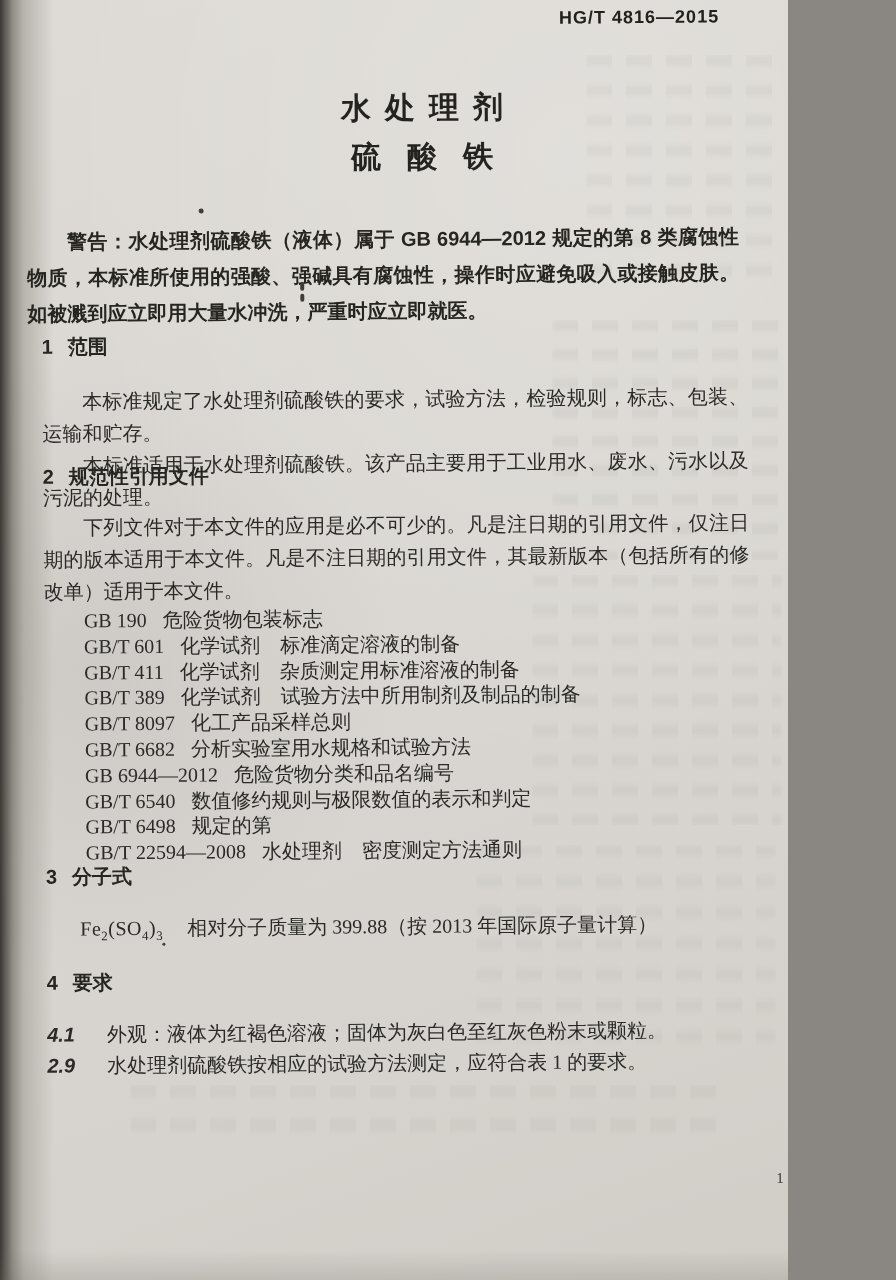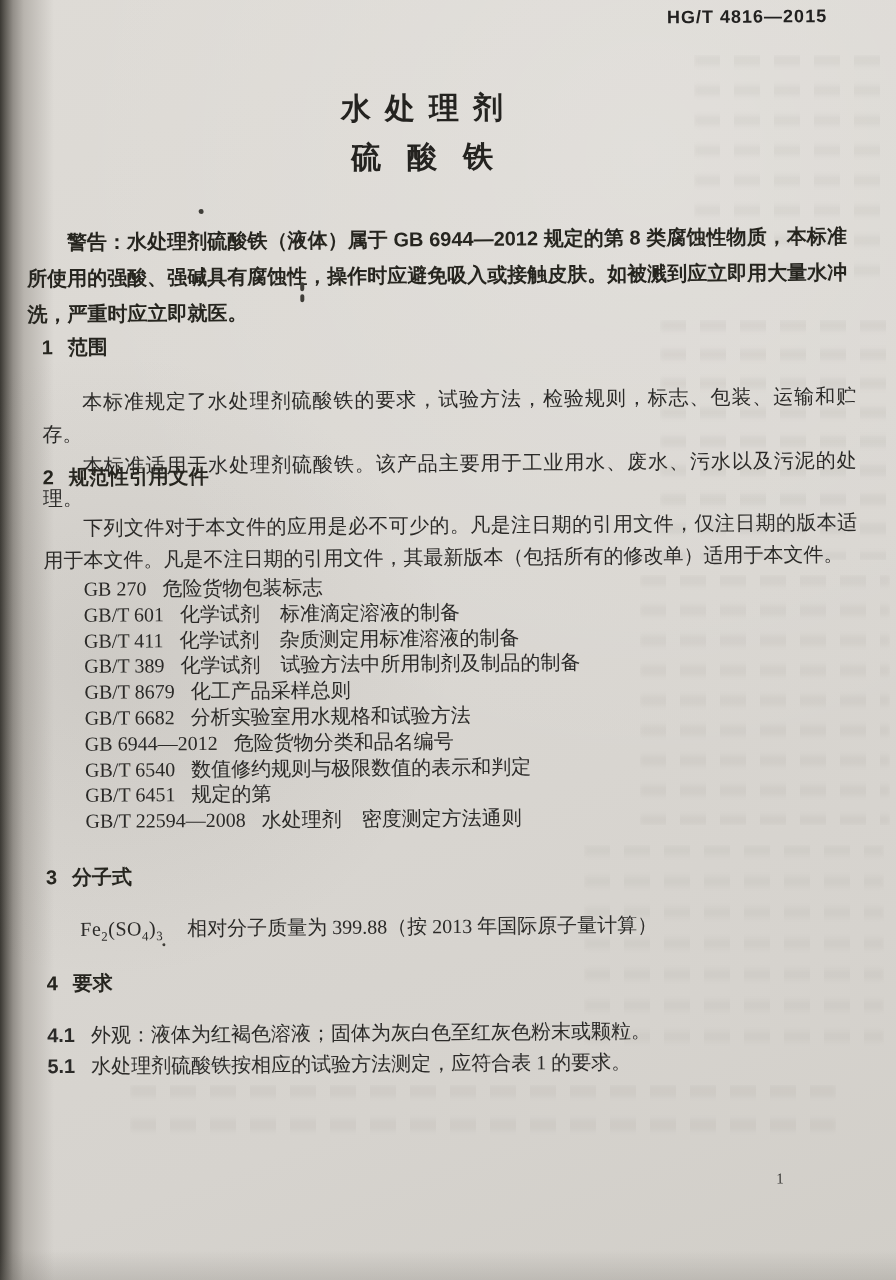--- a/index.html
+++ b/index.html
@@ -1,20 +1,20 @@
 <!DOCTYPE html>
 <html><head>
 <meta charset="utf-8">
 <style>
   * { box-sizing: border-box; }
   html, body { margin: 0; padding: 0; background: #8a8782; }
 
   .photo {
     position: relative;
-    width: 896px;
+    width: 788px;
     height: 1280px;
     overflow: hidden;
     font-family: "Liberation Serif", "DejaVu Serif", serif;
     color: #2b2a28;
     background:
       linear-gradient(0deg, rgba(105,101,95,0.20) 0px, rgba(105,101,95,0) 30px),
       radial-gradient(120% 90% at 72% 12%, rgba(255,255,255,0.16), rgba(255,255,255,0) 55%),
       radial-gradient(55% 35% at 12% 52%, rgba(95,92,86,0.10), rgba(95,92,86,0) 70%),
       linear-gradient(90deg, #3a3833 0px, #5e5b55 5px, #928e88 13px, #b8b4ae 24px, rgba(216,212,206,0) 54px),
       linear-gradient(160deg, #dedbd6 0%, #dad7d2 45%, #d6d3ce 78%, #d1cec8 100%);
@@ -66,21 +66,21 @@
 
   .formula-line { margin-top: 26px; padding-left: 34px; font-size: 20px; }
   .chem { letter-spacing: 0.5px; text-align: right; }
   .chem sub { font-size: 13px; }
   .formula-desc { margin-left: 24px; }
 
   .req-list { margin-top: 24px; }
   .req { font-size: 20px; line-height: 31px; }
   .req-num {
     font-family: "Liberation Sans", "DejaVu Sans", sans-serif;
-    font-weight: 700; margin-right: 16px;
+    font-weight: 700; margin-right: 32px; font-style: italic;
   }
 
   .page-num { position: absolute; top: 1173px; left: 772px; font-size: 15px; color: #3a3936; }
 
   
   .bleed { position: absolute; filter: blur(2.2px); opacity: 0.55; pointer-events: none;
            -webkit-mask-image: repeating-linear-gradient(90deg, #000 0 26px, transparent 26px 40px);
            mask-image: repeating-linear-gradient(90deg, #000 0 26px, transparent 26px 40px); }
   .bleed-a { top: 55px;  right: 12px; width: 190px; height: 240px;
              background: repeating-linear-gradient(180deg, rgba(128,122,114,0.13) 0 11px, rgba(128,122,114,0) 11px 30px); }
@@ -131,49 +131,49 @@
         <p class="body-para">本标准适用于水处理剂硫酸铁。该产品主要用于工业用水、废水、污水以及污泥的处理。</p>
       </div>
     </div>
 
     <div class="section sec-normative">
       <div class="sec-heading">
         <span class="sec-num">2</span><span>规范性引用文件</span>
       </div>
       <p class="body-para intro">下列文件对于本文件的应用是必不可少的。凡是注日期的引用文件，仅注日期的版本适用于本文件。凡是不注日期的引用文件，其最新版本（包括所有的修改单）适用于本文件。</p>
       <div class="ref-list">
-        <div class="ref"><span class="ref-code">GB 270</span><span class="ref-title">危险货物包装标志</span></div>
+        <div class="ref"><span class="ref-code">GB 190</span><span class="ref-title">危险货物包装标志</span></div>
         <div class="ref"><span class="ref-code">GB/T 601</span><span class="ref-title">化学试剂　标准滴定溶液的制备</span></div>
         <div class="ref"><span class="ref-code">GB/T 411</span><span class="ref-title">化学试剂　杂质测定用标准溶液的制备</span></div>
         <div class="ref"><span class="ref-code">GB/T 389</span><span class="ref-title">化学试剂　试验方法中所用制剂及制品的制备</span></div>
-        <div class="ref"><span class="ref-code">GB/T 8679</span><span class="ref-title">化工产品采样总则</span></div>
+        <div class="ref"><span class="ref-code">GB/T 8097</span><span class="ref-title">化工产品采样总则</span></div>
         <div class="ref"><span class="ref-code">GB/T 6682</span><span class="ref-title">分析实验室用水规格和试验方法</span></div>
         <div class="ref"><span class="ref-code">GB 6944—2012</span><span class="ref-title">危险货物分类和品名编号</span></div>
         <div class="ref"><span class="ref-code">GB/T 6540</span><span class="ref-title">数值修约规则与极限数值的表示和判定</span></div>
-        <div class="ref"><span class="ref-code">GB/T 6451</span><span class="ref-title">规定的第</span></div>
+        <div class="ref"><span class="ref-code">GB/T 6498</span><span class="ref-title">规定的第</span></div>
         <div class="ref"><span class="ref-code">GB/T 22594—2008</span><span class="ref-title">水处理剂　密度测定方法通则</span></div>
       </div>
     </div>
 
     <div class="section sec-molecular">
       <div class="sec-heading">
         <span class="sec-num">3</span><span>分子式</span>
       </div>
       <div class="formula-line">
         <span class="chem"><span>Fe</span><sub>2</sub><span>(SO</span><sub>4</sub><span>)</span><sub>3</sub></span><span class="formula-desc">相对分子质量为 399.88（按 2013 年国际原子量计算）</span>
       </div>
     </div>
 
     <div class="section sec-requirements">
       <div class="sec-heading">
         <span class="sec-num">4</span><span>要求</span>
       </div>
       <div class="req-list">
         <div class="req"><span class="req-num">4.1</span><span>外观：液体为红褐色溶液；固体为灰白色至红灰色粉末或颗粒。</span></div>
-        <div class="req"><span class="req-num">5.1</span><span>水处理剂硫酸铁按相应的试验方法测定，应符合表 1 的要求。</span></div>
+        <div class="req"><span class="req-num">2.9</span><span>水处理剂硫酸铁按相应的试验方法测定，应符合表 1 的要求。</span></div>
       </div>
     </div>
 
     <div class="page-num">1</div>
 
     <span class="speck speck-1"></span>
     <span class="speck speck-2"></span>
     <span class="speck speck-3"></span>
     <span class="speck speck-4"></span>
 

